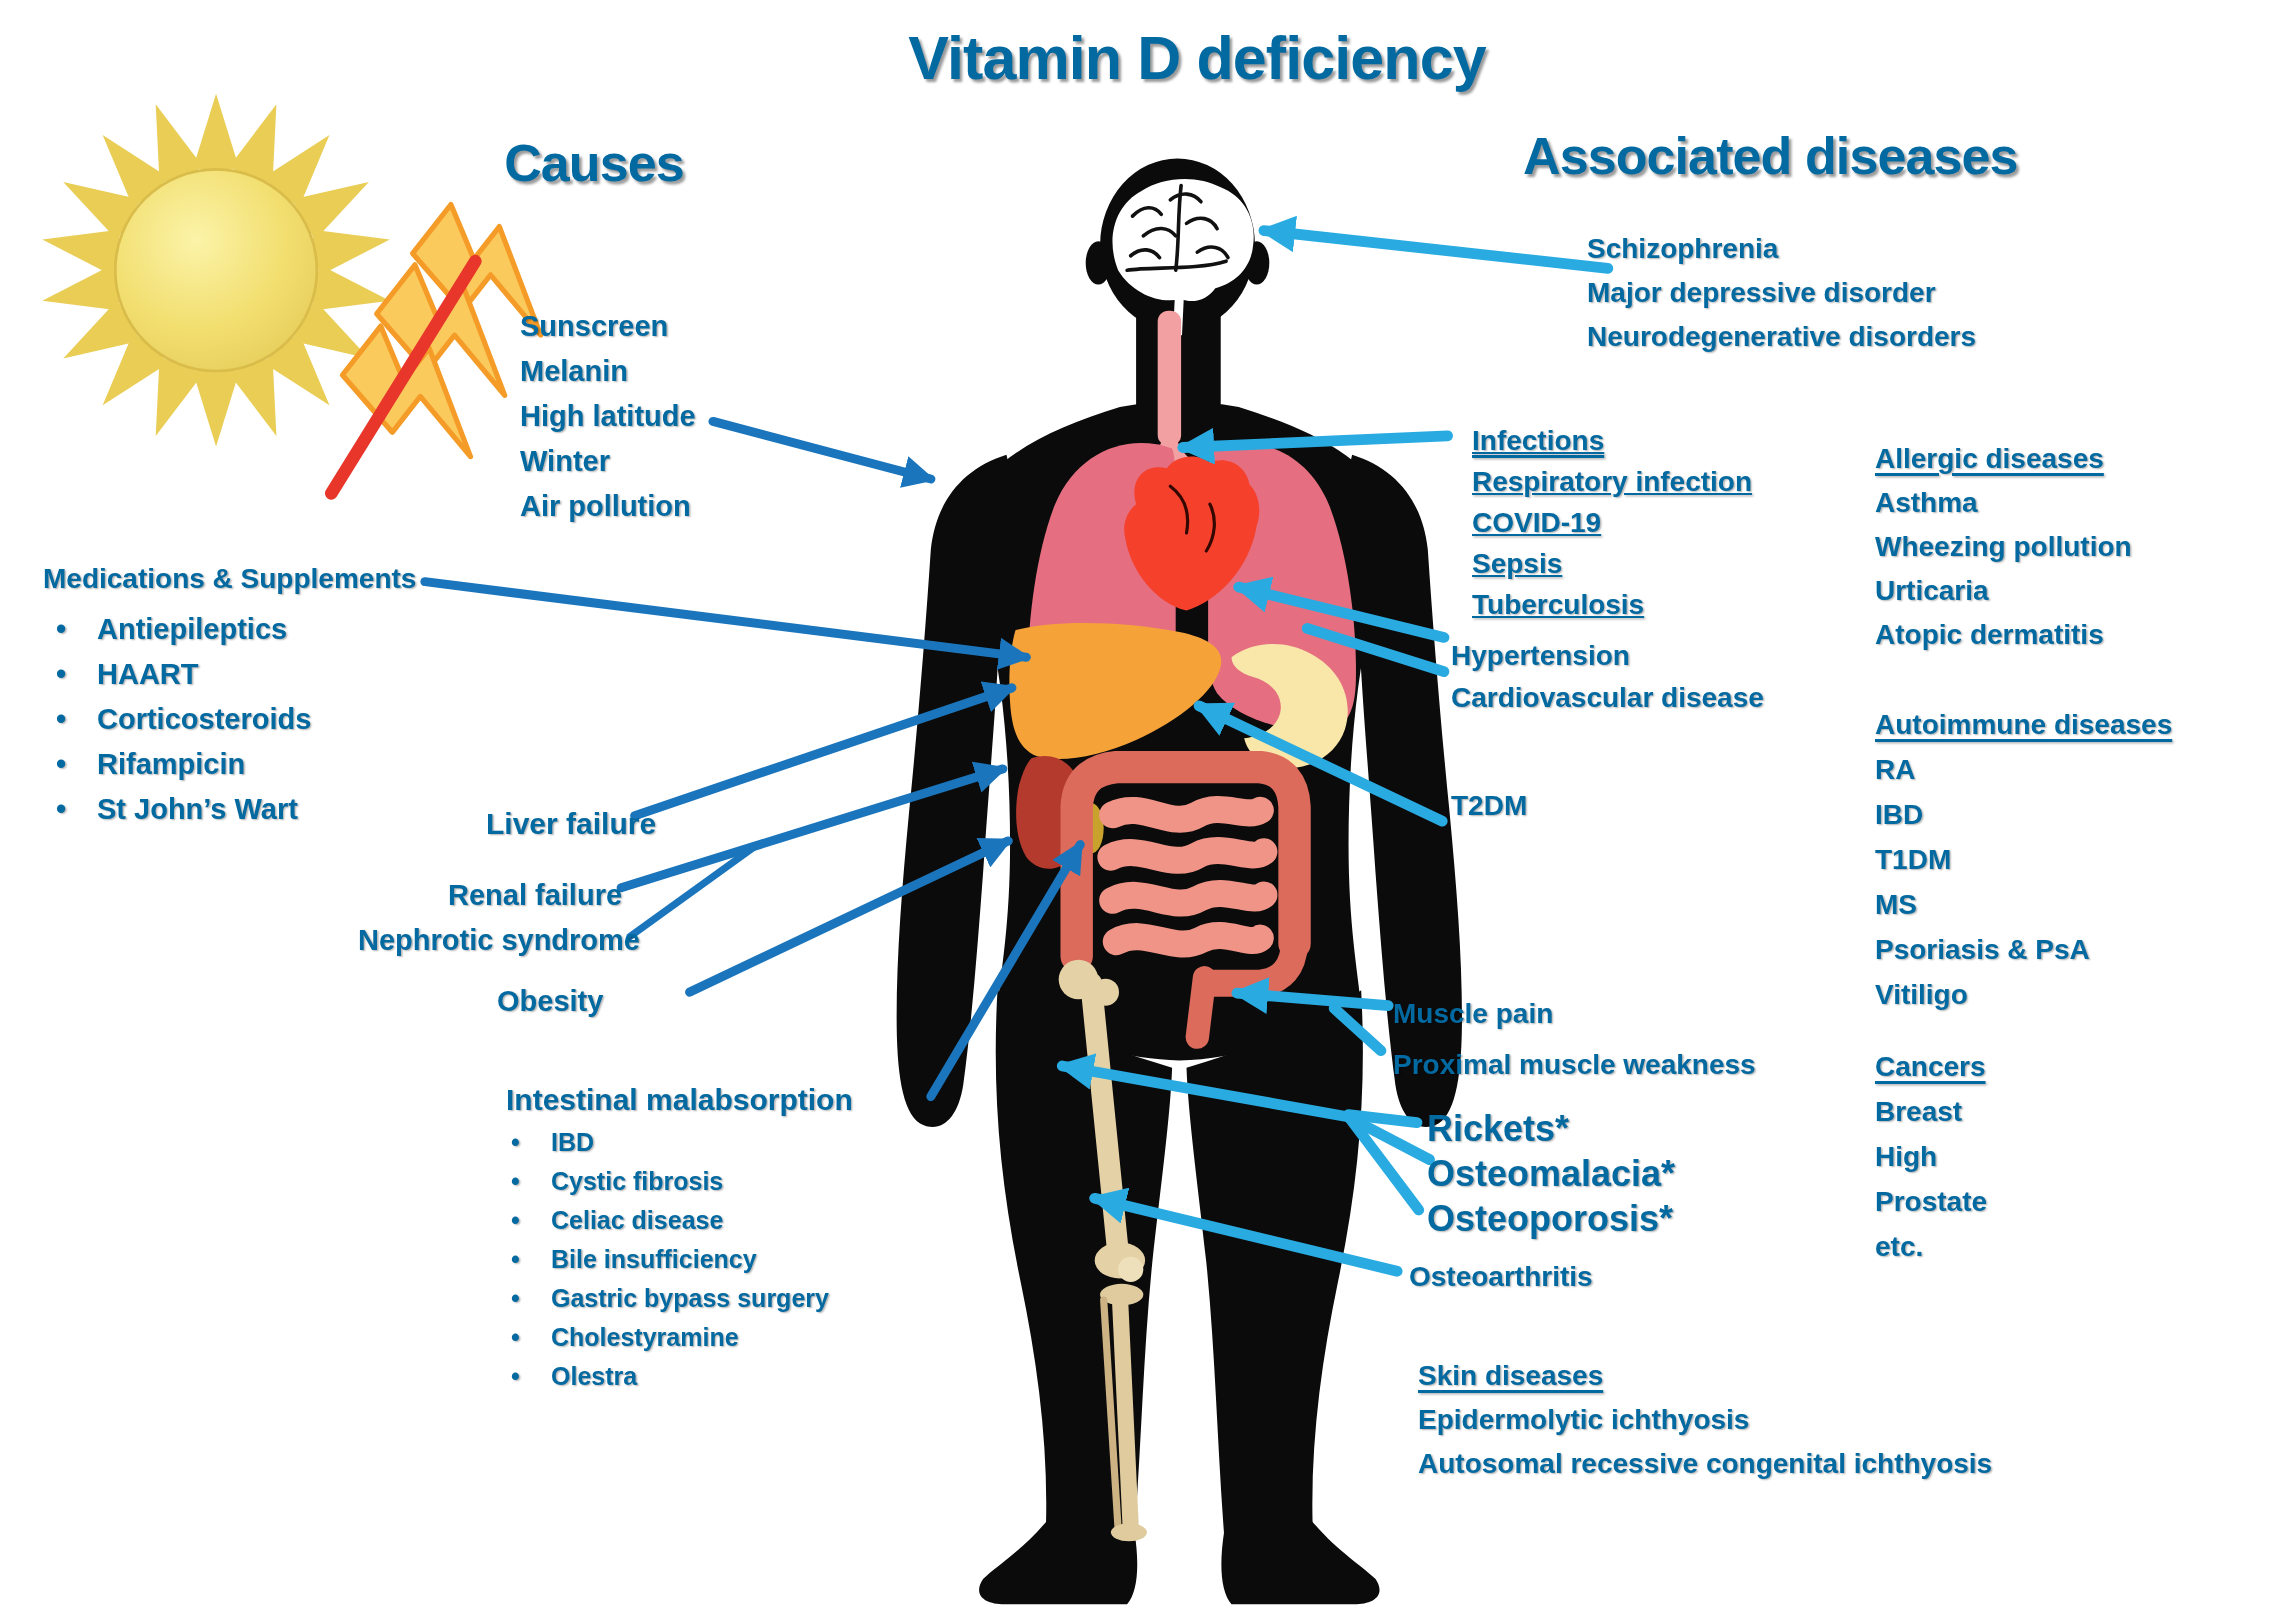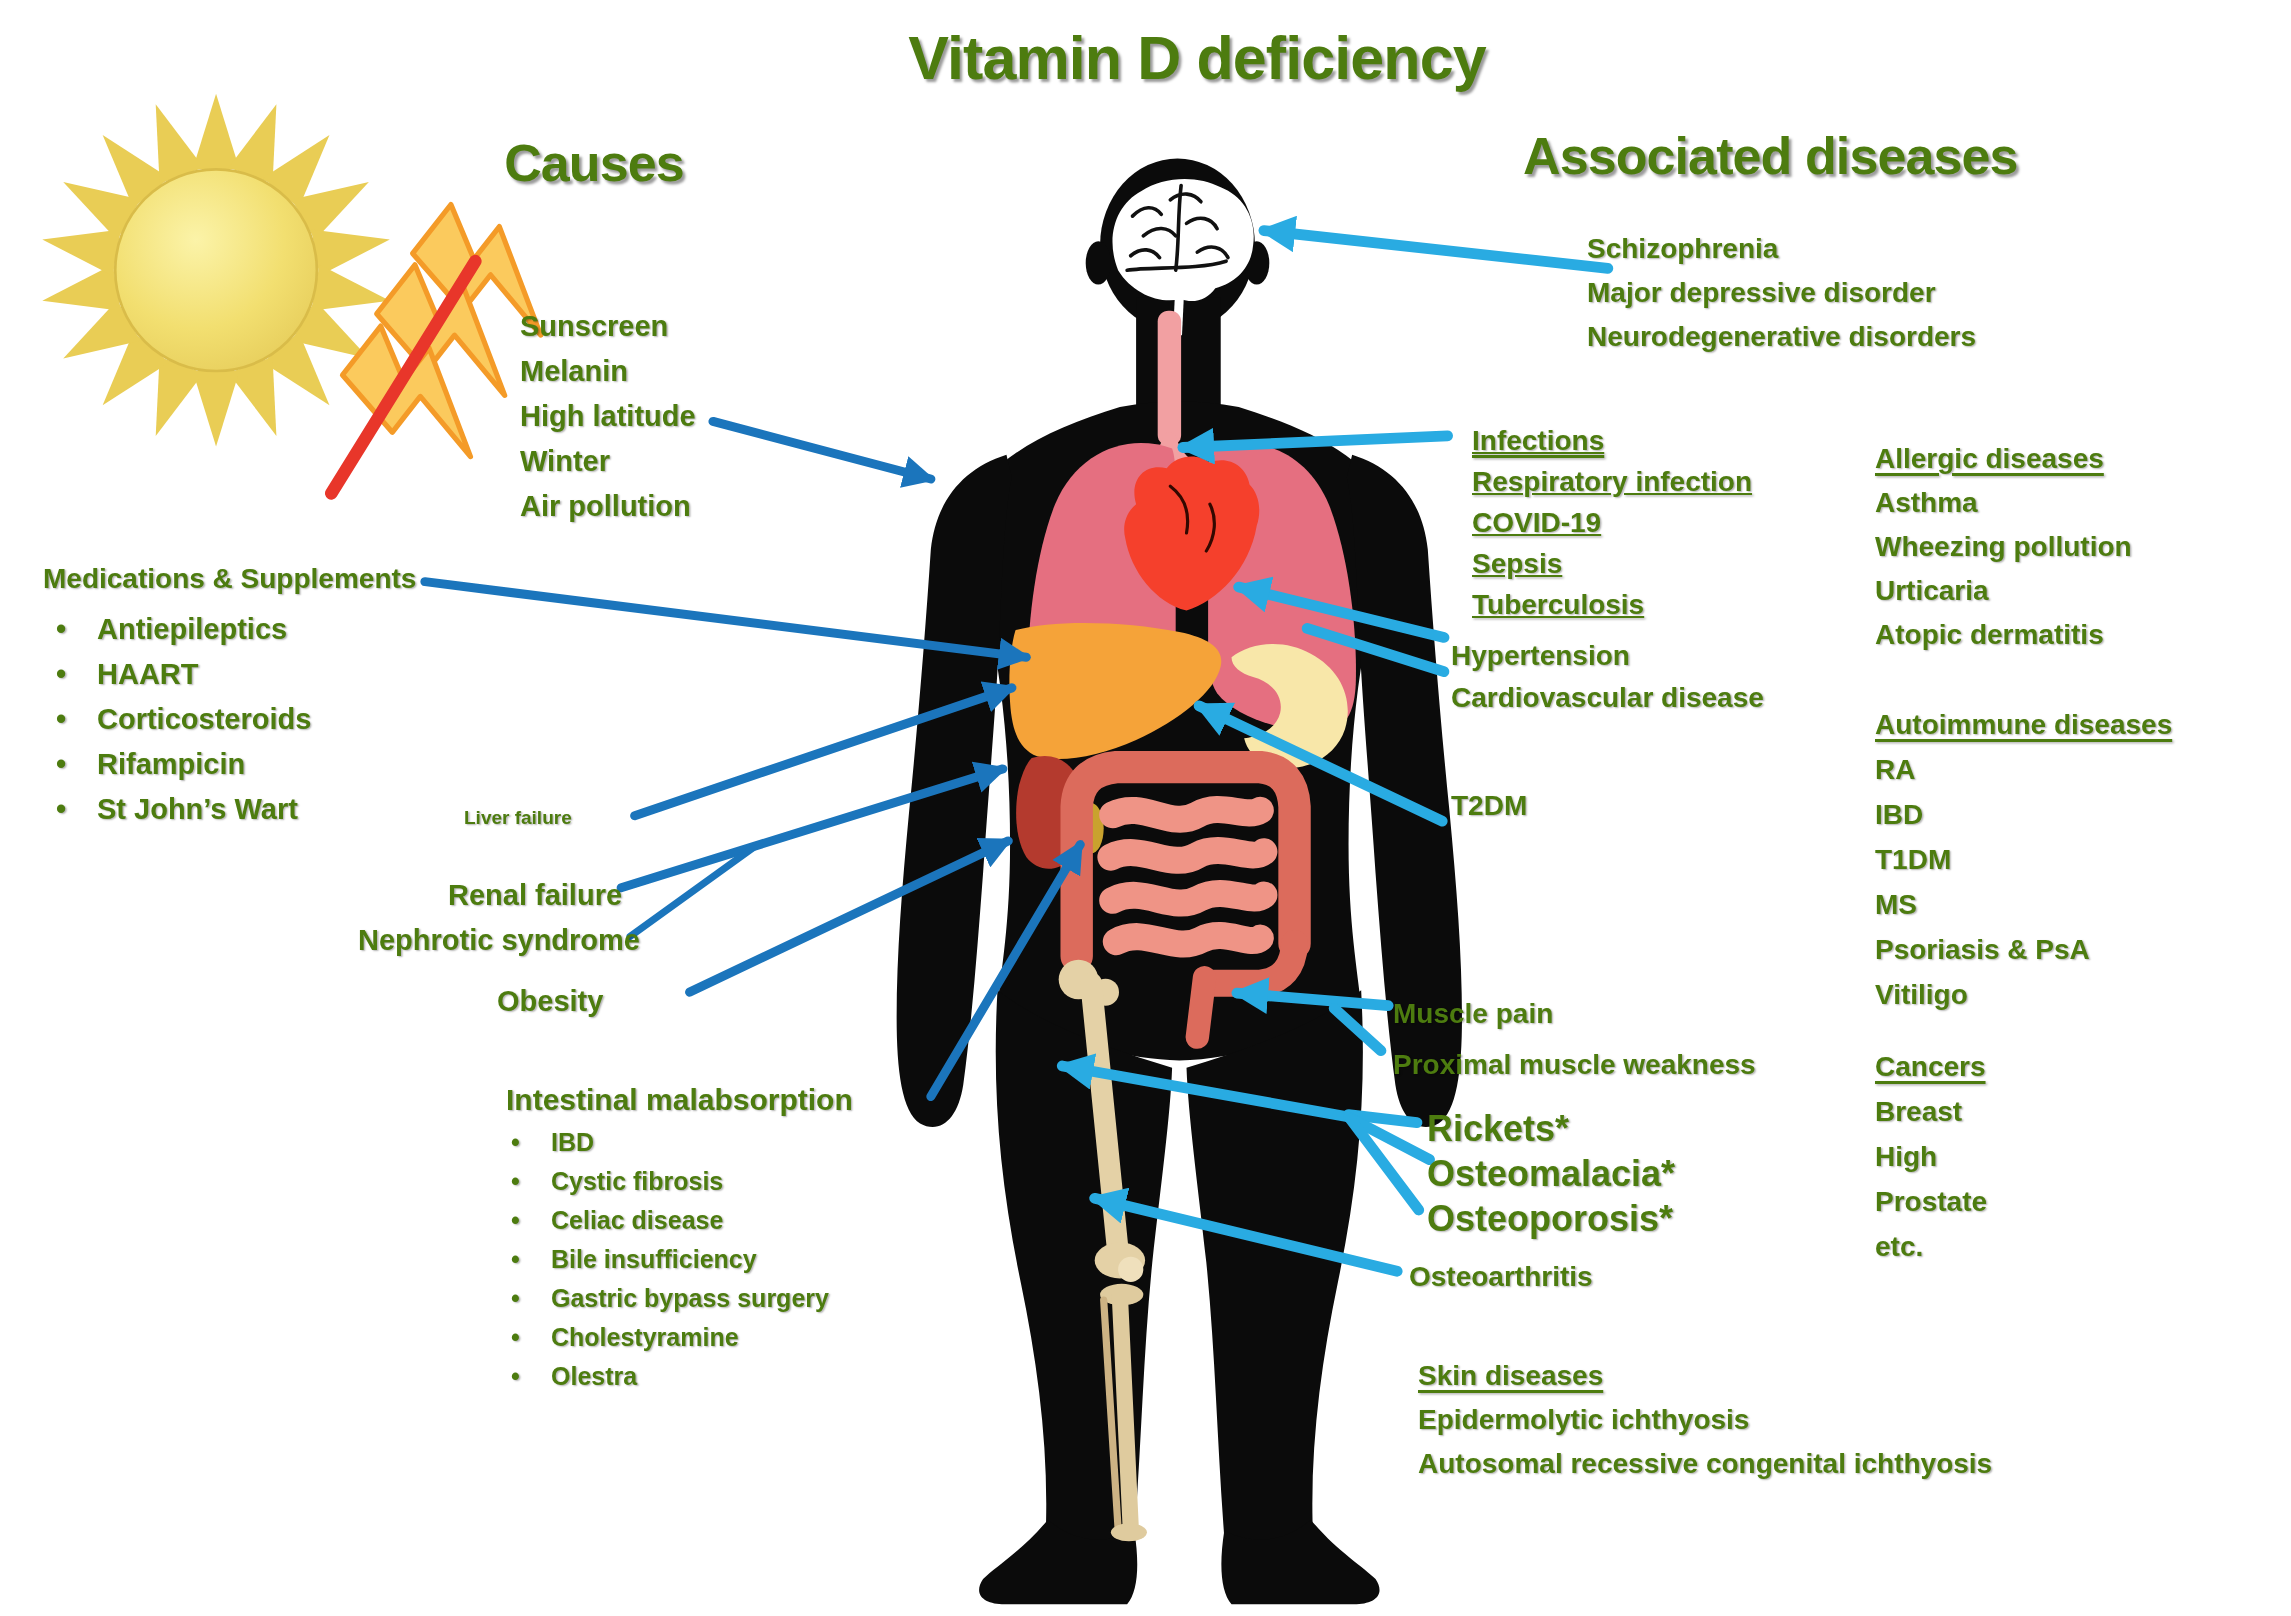--- a/index.html
+++ b/index.html
@@ -1,18 +1,18 @@
 <!DOCTYPE html>
 <html style="font-size:14.4px"><head>
 <meta charset="utf-8">
 <style>
   html,body{margin:0;padding:0;background:#ffffff;}
   #canvas{
     position:relative;width:2292px;height:1617px;background:#ffffff;
-    font-family:"Liberation Sans", sans-serif;color:#4d7c0f;overflow:hidden;
+    font-family:"Liberation Sans", sans-serif;color:#0369a1;overflow:hidden;
   }
   .art{position:absolute;left:0;top:0;}
   .lbl{position:absolute;font-weight:bold;white-space:nowrap;
        text-shadow:1.4px 1.4px 1.8px rgba(0,0,0,0.30);}
   .big{font-weight:bold;text-shadow:2.7px 2.7px 2.7px rgba(0,0,0,0.40);letter-spacing:-0.9px;}
   .und{text-decoration:underline;text-underline-offset:5.4px;text-decoration-thickness:2.7px;}
   .brow{display:flex;align-items:baseline;}
   .bu{flex:0 0 41px;}
   .bu28{flex:0 0 40px;}
 </style>
@@ -203,21 +203,21 @@
   <div class="brow">
         <span class="bu">•</span>
         <span>Rifampicin</span>
       </div>
   <div class="brow">
         <span class="bu">•</span>
         <span>St John’s Wart</span>
       </div>
 </div>
 
-<div class="lbl" style="left:464px;top:807px;font-size:19px;">Liver failure</div>
+<div class="lbl" style="left:486px;top:807px;font-size:30px;">Liver failure</div>
 <div class="lbl" style="left:448px;top:879px;font-size:29px;">Renal failure</div>
 <div class="lbl" style="left:358px;top:924px;font-size:29px;">Nephrotic syndrome</div>
 <div class="lbl" style="left:497px;top:985px;font-size:29px;">Obesity</div>
 
 <div class="lbl" style="left:506px;top:1083px;font-size:30px;text-align:center;">Intestinal malabsorption</div>
 <div class="lbl" style="left:511px;top:1123px;font-size:25px;line-height:39px;">
   <div class="brow">
         <span class="bu28">•</span>
         <span>IBD</span>
       </div>

